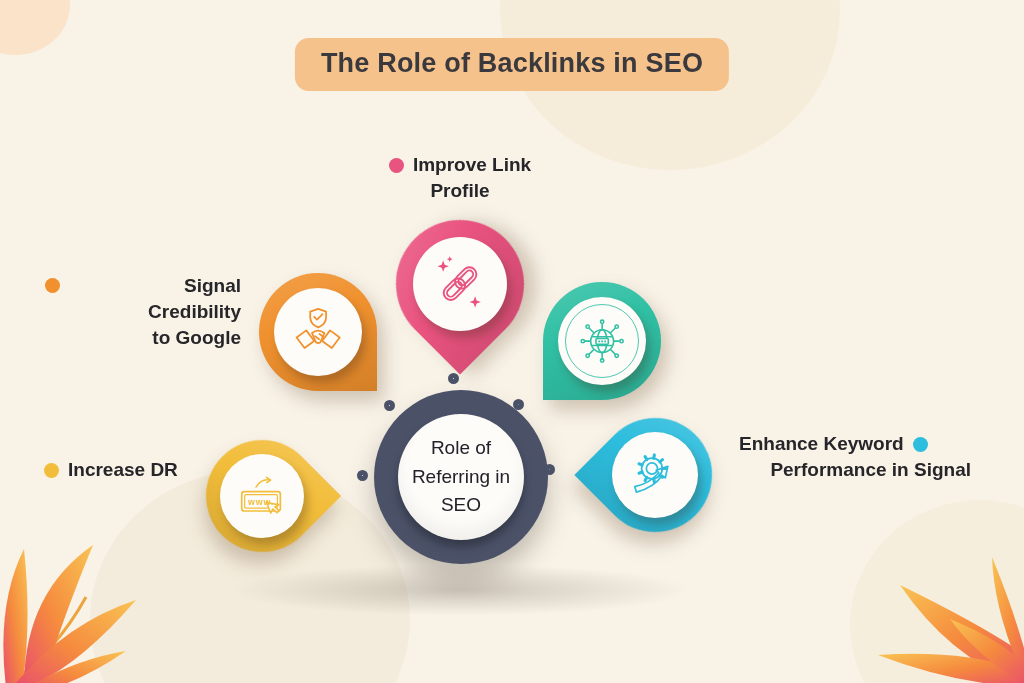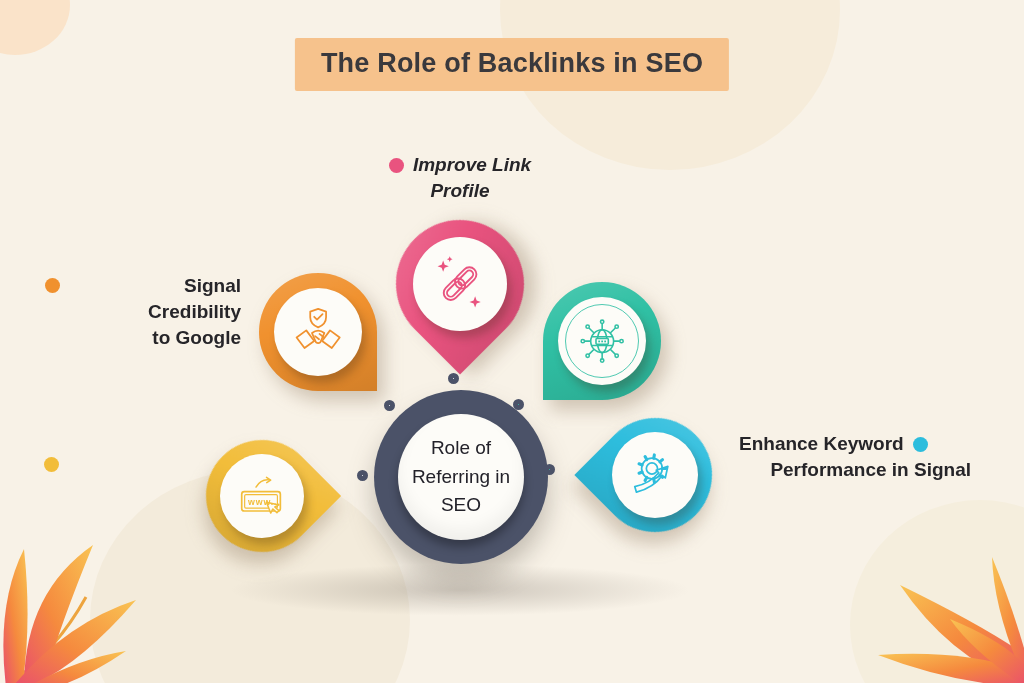--- a/index.html
+++ b/index.html
@@ -9,21 +9,21 @@
 
   
   .blob { position:absolute; border-radius:50%; }
   .blob-tr { left:500px; top:-150px; width:340px; height:320px; background:#f6ecda; }
   .blob-bl { left:90px; top:470px; width:320px; height:300px; background:#f3ebdb; }
   .blob-br { left:850px; top:500px; width:260px; height:250px; background:#f5eedd; }
   .blob-tl { left:-40px; top:-45px; width:110px; height:100px; background:#fae3c9; }
 
   
   .title-banner { position:absolute; left:50%; top:38px; transform:translateX(-50%);
-    padding:10px 26px 12px; border-radius:2px; white-space:nowrap;
+    padding:10px 26px 12px; border-radius:14px; white-space:nowrap;
     font-size:27px; font-weight:700; letter-spacing:.2px; }
 
   
   .floor-shadow { position:absolute; left:210px; top:562px; width:500px; height:56px;
     background:radial-gradient(ellipse at center, rgba(108,98,88,.30) 0%, rgba(108,98,88,0) 65%); }
 
   
   .sat { position:absolute; }
   .shape { position:absolute; inset:0; filter:drop-shadow(7px 10px 9px rgba(125,98,70,.32)); }
   .shape::after { content:''; position:absolute; inset:0; border-radius:inherit;
@@ -61,21 +61,21 @@
   .n-top { left:74px;  top:-17px; }
   .n-ul  { left:10px;  top:10px;  }
   .n-l   { left:-17px; top:80px;  }
   .n-ur  { left:139px; top:9px;   }
   .n-r   { left:170px; top:74px;  }
 
   
   .label { position:absolute; font-size:19px; font-weight:700; color:#262529; line-height:1.38; }
   .lbl-line { display:flex; align-items:center; gap:9px; }
   .dot { width:15px; height:15px; border-radius:50%; flex:0 0 auto; }
-  .label-top { left:355px; top:152px; width:210px; text-align:center;font-style:italic; }
+  .label-top { left:355px; top:152px; width:210px; text-align:center; }
   .label-top .lbl-line { justify-content:center; }
   .label-signal { left:45px; top:273px; width:196px; }
   .label-signal .txt-right { text-align:right; flex:1; }
   .label-referring { left:686px; top:273px; width:220px; }
   .label-dr { left:44px; top:457px; }
   .label-enhance { left:739px; top:431px; width:232px;text-align:right; }
 
   
   .leaves { position:absolute; pointer-events:none; }
   .leaves-bl { left:-4px; bottom:-4px; width:212px; height:182px; }
@@ -260,20 +260,21 @@
     <div class="lbl-line" style="align-items:flex-start;gap:44px;">
       <span class="dot" style="margin-top: 5px; background: rgb(240, 145, 46);"></span>
       <span class="txt-right"><span>Signal Credibility</span><br><span>to Google</span></span>
     </div>
   </div>
 
 
   <div class="label label-dr">
     <div class="lbl-line">
       <span class="dot" style="background: rgb(242, 189, 58);"></span>
+      <span>Increase DR</span>
     </div>
   </div>
 
   <div class="label label-enhance">
     <div class="lbl-line">
       <span>Enhance Keyword</span>
       <span class="dot" style="background: rgb(45, 189, 221);"></span>
     </div>
     <div>Performance in Signal</div>
   </div>

